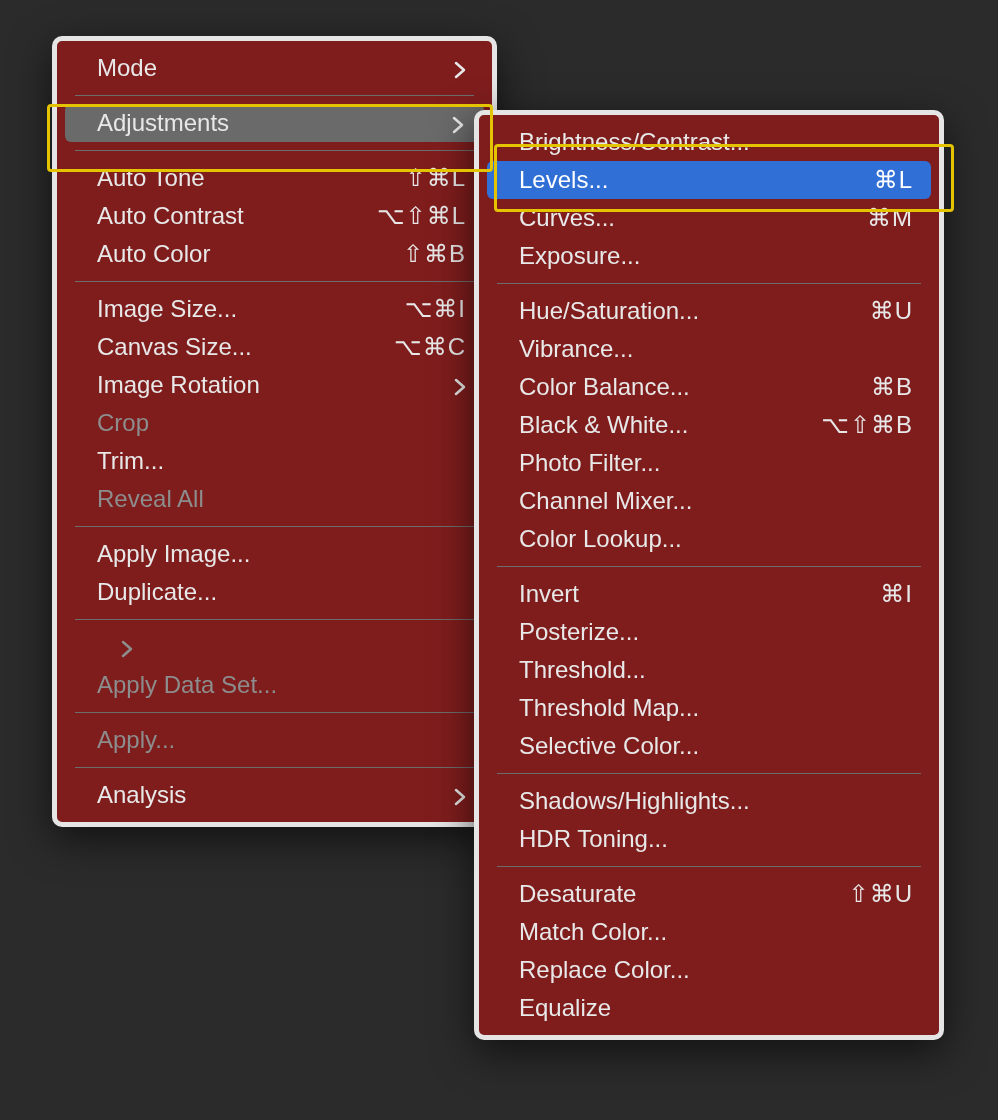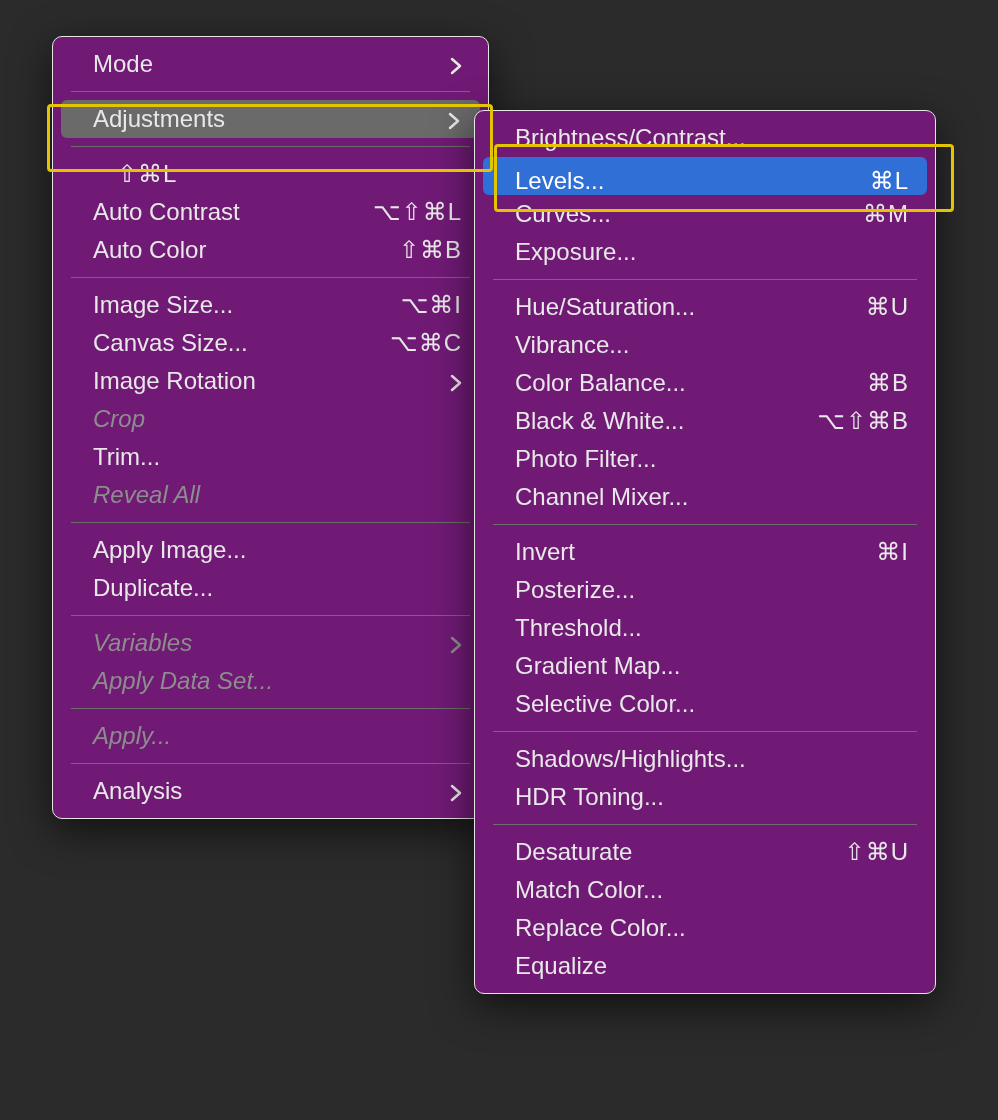--- a/index.html
+++ b/index.html
@@ -8,22 +8,22 @@
     width: 998px;
     height: 1120px;
     background: #2b2b2b;
     font-family: -apple-system, "Helvetica Neue", Arial, sans-serif;
     font-size: 24px;
     color: #e8e8e8;
     overflow: hidden;
   }
   .menu {
     position: absolute;
-    background: #701a75;
-    border: 1px solid #e5e5e5;
+    background: #7f1d1d;
+    border: 5px solid #e5e5e5;
     border-radius: 10px;
     box-shadow: 0 12px 40px rgba(0,0,0,0.6);
     padding: 8px 0;
   }
   .menu-item {
     display: flex;
     align-items: center;
     height: 38px;
     padding: 0 26px 0 40px;
     white-space: nowrap;
@@ -37,35 +37,33 @@
     letter-spacing: 1px;
     text-align: right;
   }
   .menu-item .chevron {
     flex: 0 0 auto;
     margin-left: 24px;
   }
   .menu-item.disabled .label,
   .menu-item.disabled .shortcut {
     color: #8d8d8d;
-    font-style: italic;
   }
   .menu-item.hover {
     background: #6a6a6a;
     border-radius: 6px;
     margin: 0 8px;
     padding: 0 20px 0 32px;
   }
   .menu-item.selected {
     background: #2f6fd6;
     border-radius: 6px;
     margin: 0 8px;
     padding: 0 18px 0 32px;
     color: #ffffff;
-    align-items: flex-end;
   }
   .separator {
     height: 1px;
     background: #6d6d6d;
     margin: 8px 18px;
   }
   .chevron-svg {
     display: inline-block;
     vertical-align: middle;
   }
@@ -89,20 +87,21 @@
     </div>
     <div class="separator"></div>
     <div class="menu-item hover">
       <span class="label">Adjustments</span>
       <span class="chevron"><svg class="chevron-svg" width="12" height="18" viewBox="0 0 12 18">
           <polyline points="2,2 10,9 2,16" fill="none" stroke="#e8e8e8" stroke-width="2.5" stroke-linecap="round" stroke-linejoin="round"></polyline>
         </svg></span>
     </div>
     <div class="separator"></div>
     <div class="menu-item">
+      <span class="label">Auto Tone</span>
       <span class="shortcut">⇧⌘L</span>
     </div>
     <div class="menu-item">
       <span class="label">Auto Contrast</span>
       <span class="shortcut">⌥⇧⌘L</span>
     </div>
     <div class="menu-item">
       <span class="label">Auto Color</span>
       <span class="shortcut">⇧⌘B</span>
     </div>
@@ -132,21 +131,20 @@
     </div>
     <div class="separator"></div>
     <div class="menu-item">
       <span class="label">Apply Image...</span>
     </div>
     <div class="menu-item">
       <span class="label">Duplicate...</span>
     </div>
     <div class="separator"></div>
     <div class="menu-item disabled">
-      <span class="label">Variables</span>
       <span class="chevron"><svg class="chevron-svg" width="12" height="18" viewBox="0 0 12 18">
           <polyline points="2,2 10,9 2,16" fill="none" stroke="#8d8d8d" stroke-width="2.5" stroke-linecap="round" stroke-linejoin="round"></polyline>
         </svg></span>
     </div>
     <div class="menu-item disabled">
       <span class="label">Apply Data Set...</span>
     </div>
     <div class="separator"></div>
     <div class="menu-item disabled">
       <span class="label">Apply...</span>
@@ -190,33 +188,36 @@
     <div class="menu-item">
       <span class="label">Black &amp; White...</span>
       <span class="shortcut">⌥⇧⌘B</span>
     </div>
     <div class="menu-item">
       <span class="label">Photo Filter...</span>
     </div>
     <div class="menu-item">
       <span class="label">Channel Mixer...</span>
     </div>
+    <div class="menu-item">
+      <span class="label">Color Lookup...</span>
+    </div>
     <div class="separator"></div>
     <div class="menu-item">
       <span class="label">Invert</span>
       <span class="shortcut">⌘I</span>
     </div>
     <div class="menu-item">
       <span class="label">Posterize...</span>
     </div>
     <div class="menu-item">
       <span class="label">Threshold...</span>
     </div>
     <div class="menu-item">
-      <span class="label">Gradient Map...</span>
+      <span class="label">Threshold Map...</span>
     </div>
     <div class="menu-item">
       <span class="label">Selective Color...</span>
     </div>
     <div class="separator"></div>
     <div class="menu-item">
       <span class="label">Shadows/Highlights...</span>
     </div>
     <div class="menu-item">
       <span class="label">HDR Toning...</span>

